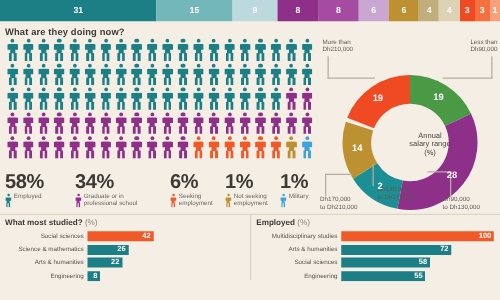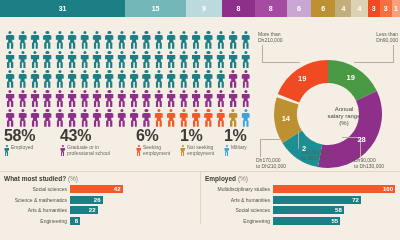--- a/index.html
+++ b/index.html
@@ -59,21 +59,21 @@
   }
   .fig .legs {
     position: absolute; left: 50%; transform: translateX(-50%);
     top: 11.4px; width: 6.4px; height: 6.4px;
     background: currentColor;
     clip-path: polygon(0% 0%, 38% 0%, 38% 100%, 0% 100%, 0% 0%, 62% 0%, 100% 0%, 100% 100%, 62% 100%, 62% 0%);
   }
 
   
   #stats {
-    position: absolute; left: 4px; top: 111px;
+    position: absolute; left: 4px; top: 121px;
     display: flex; width: 252px;
   }
   .stat { }
   .stat .pct { font-size: 16px; font-weight: bold; color: #3d3a36; line-height: 16px; letter-spacing: -.3px;}
   .stat .row { display: flex; align-items: flex-start; gap: 2px; margin-top: 1px; }
   .stat .mini { width: 5px; height: 11px; flex: none; position: relative; }
   .stat .mini .head { position:absolute; left:50%; transform:translateX(-50%); top:0; width:2.2px;height:2.2px;border-radius:50%;background:currentColor;}
   .stat .mini .body { position:absolute; left:50%; transform:translateX(-50%); top:2.6px; width:5px;height:5px;background:currentColor;
     clip-path: polygon(0% 8%, 22% 0%, 78% 0%, 100% 8%, 100% 60%, 74% 60%, 74% 100%, 26% 100%, 26% 60%, 0% 60%);}
   .stat .mini .legs { position:absolute; left:50%; transform:translateX(-50%); top:7px; width:3.8px;height:4px;background:currentColor;
@@ -123,20 +123,21 @@
     <div class="seg" style="background: rgb(189, 144, 49); width: 6.06061%;">6</div>
     <div class="seg" style="background: rgb(194, 174, 125); width: 4.0404%;">4</div>
     <div class="seg" style="background: rgb(222, 210, 180); width: 4.0404%;">4</div>
     <div class="seg" style="background: rgb(240, 74, 35); width: 3.0303%;">3</div>
     <div class="seg" style="background: rgb(244, 112, 63); width: 3.0303%;">3</div>
     <div class="seg" style="background: rgb(247, 160, 124); width: 2.0202%;">1</div>
   </div>
 
 <div id="mid">
 
+  <div id="q-title">What are they doing now?</div>
 
   <div id="picto-wrap">
     <div id="picto">
         <div class="fig" style="color: rgb(27, 127, 133);">
           <span class="head"></span>
           <span class="body"></span>
           <span class="legs"></span>
         </div>
         <div class="fig" style="color: rgb(27, 127, 133);">
           <span class="head"></span>
@@ -644,21 +645,21 @@
             <span class="head"></span>
             <span class="body"></span>
             <span class="legs"></span>
           </span>
           <span class="lbl">
             <div>Employed</div>
           </span>
         </div>
       </div>
       <div class="stat" style="width: 76px;">
-        <div class="pct">43%</div>
+        <div class="pct">34%</div>
         <div class="row">
           <span class="mini" style="color: rgb(142, 47, 138);">
             <span class="head"></span>
             <span class="body"></span>
             <span class="legs"></span>
           </span>
           <span class="lbl">
             <div>Graduate or in</div>
             <div>professional school</div>
           </span>

